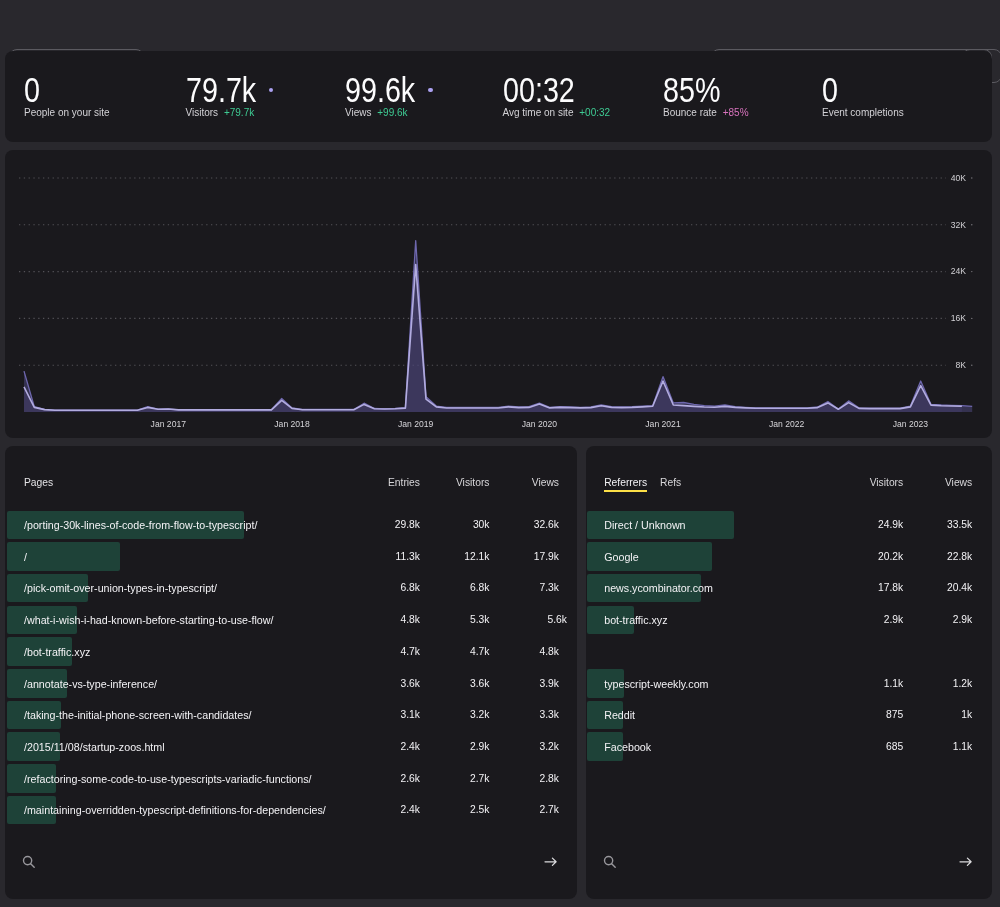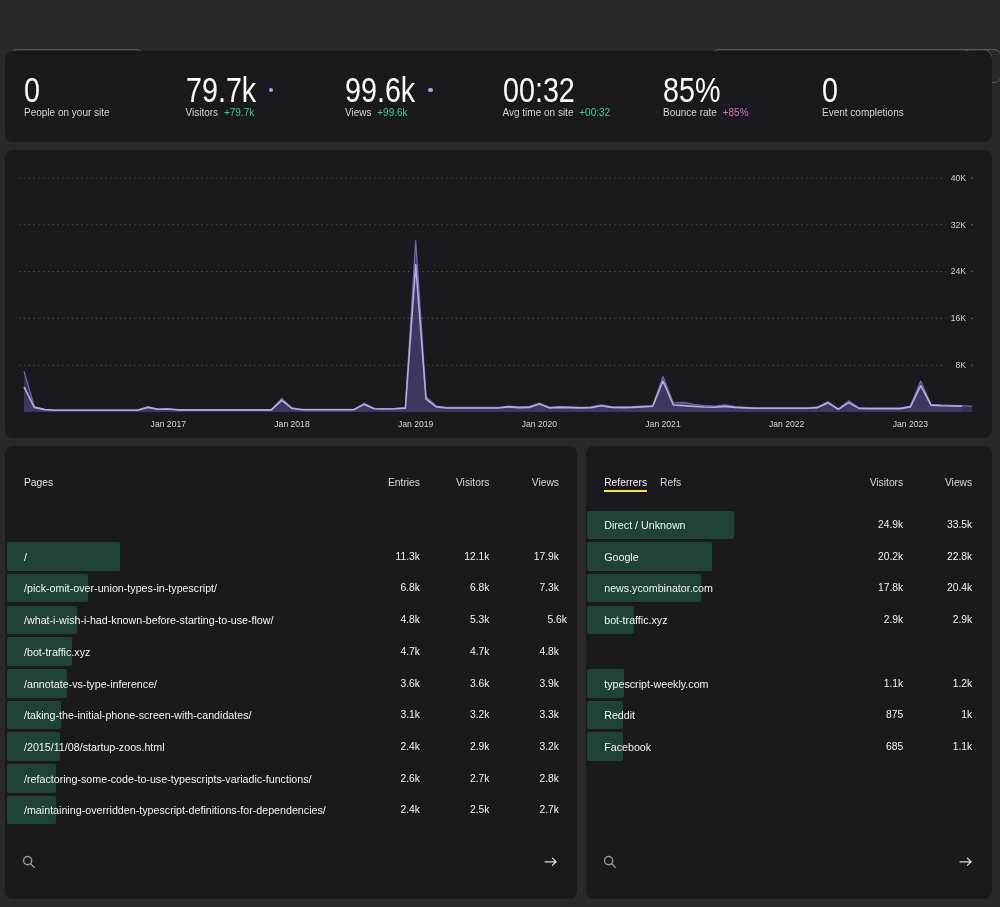--- a/index.html
+++ b/index.html
@@ -99,20 +99,27 @@
       <text x="781.7" y="276.5" text-anchor="middle" font-size="8.6" fill="#d6d5d9">Jan 2022</text>
       <text x="905.4" y="276.5" text-anchor="middle" font-size="8.6" fill="#d6d5d9">Jan 2023</text>
 </svg>
 </div>
 
 <div class="card" style="left:5px; top:446px; width:572px; height:453px;">
   <span class="thead" style="left:19px; color:#e3e2e5;">Pages</span>
   <span class="thead" style="right:157px; transform:translateX(0);">Entries</span>
   <span class="thead" style="right:87.5px;">Visitors</span>
   <span class="thead" style="right:18px;">Views</span>
+<div class="row" style="top:64.5px">
+<div class="bar" style="left:2px;width:236.8px"></div>
+<span class="rlabel" style="left:19px">/porting-30k-lines-of-code-from-flow-to-typescript/</span>
+<span class="rval" style="right:157px">29.8k</span>
+<span class="rval" style="right:87.5px">30k</span>
+<span class="rval" style="right:18px">32.6k</span>
+</div>
     <div class="row" style="top:96.2px">
 <div class="bar" style="left:2px;width:113.0px"></div>
 <span class="rlabel" style="left:19px">/</span>
 <span class="rval" style="right:157px">11.3k</span>
 <span class="rval" style="right:87.5px">12.1k</span>
 <span class="rval" style="right:18px">17.9k</span>
 </div>
     <div class="row" style="top:127.9px">
 <div class="bar" style="left:2px;width:80.6px"></div>
 <span class="rlabel" style="left:19px">/pick-omit-over-union-types-in-typescript/</span>

